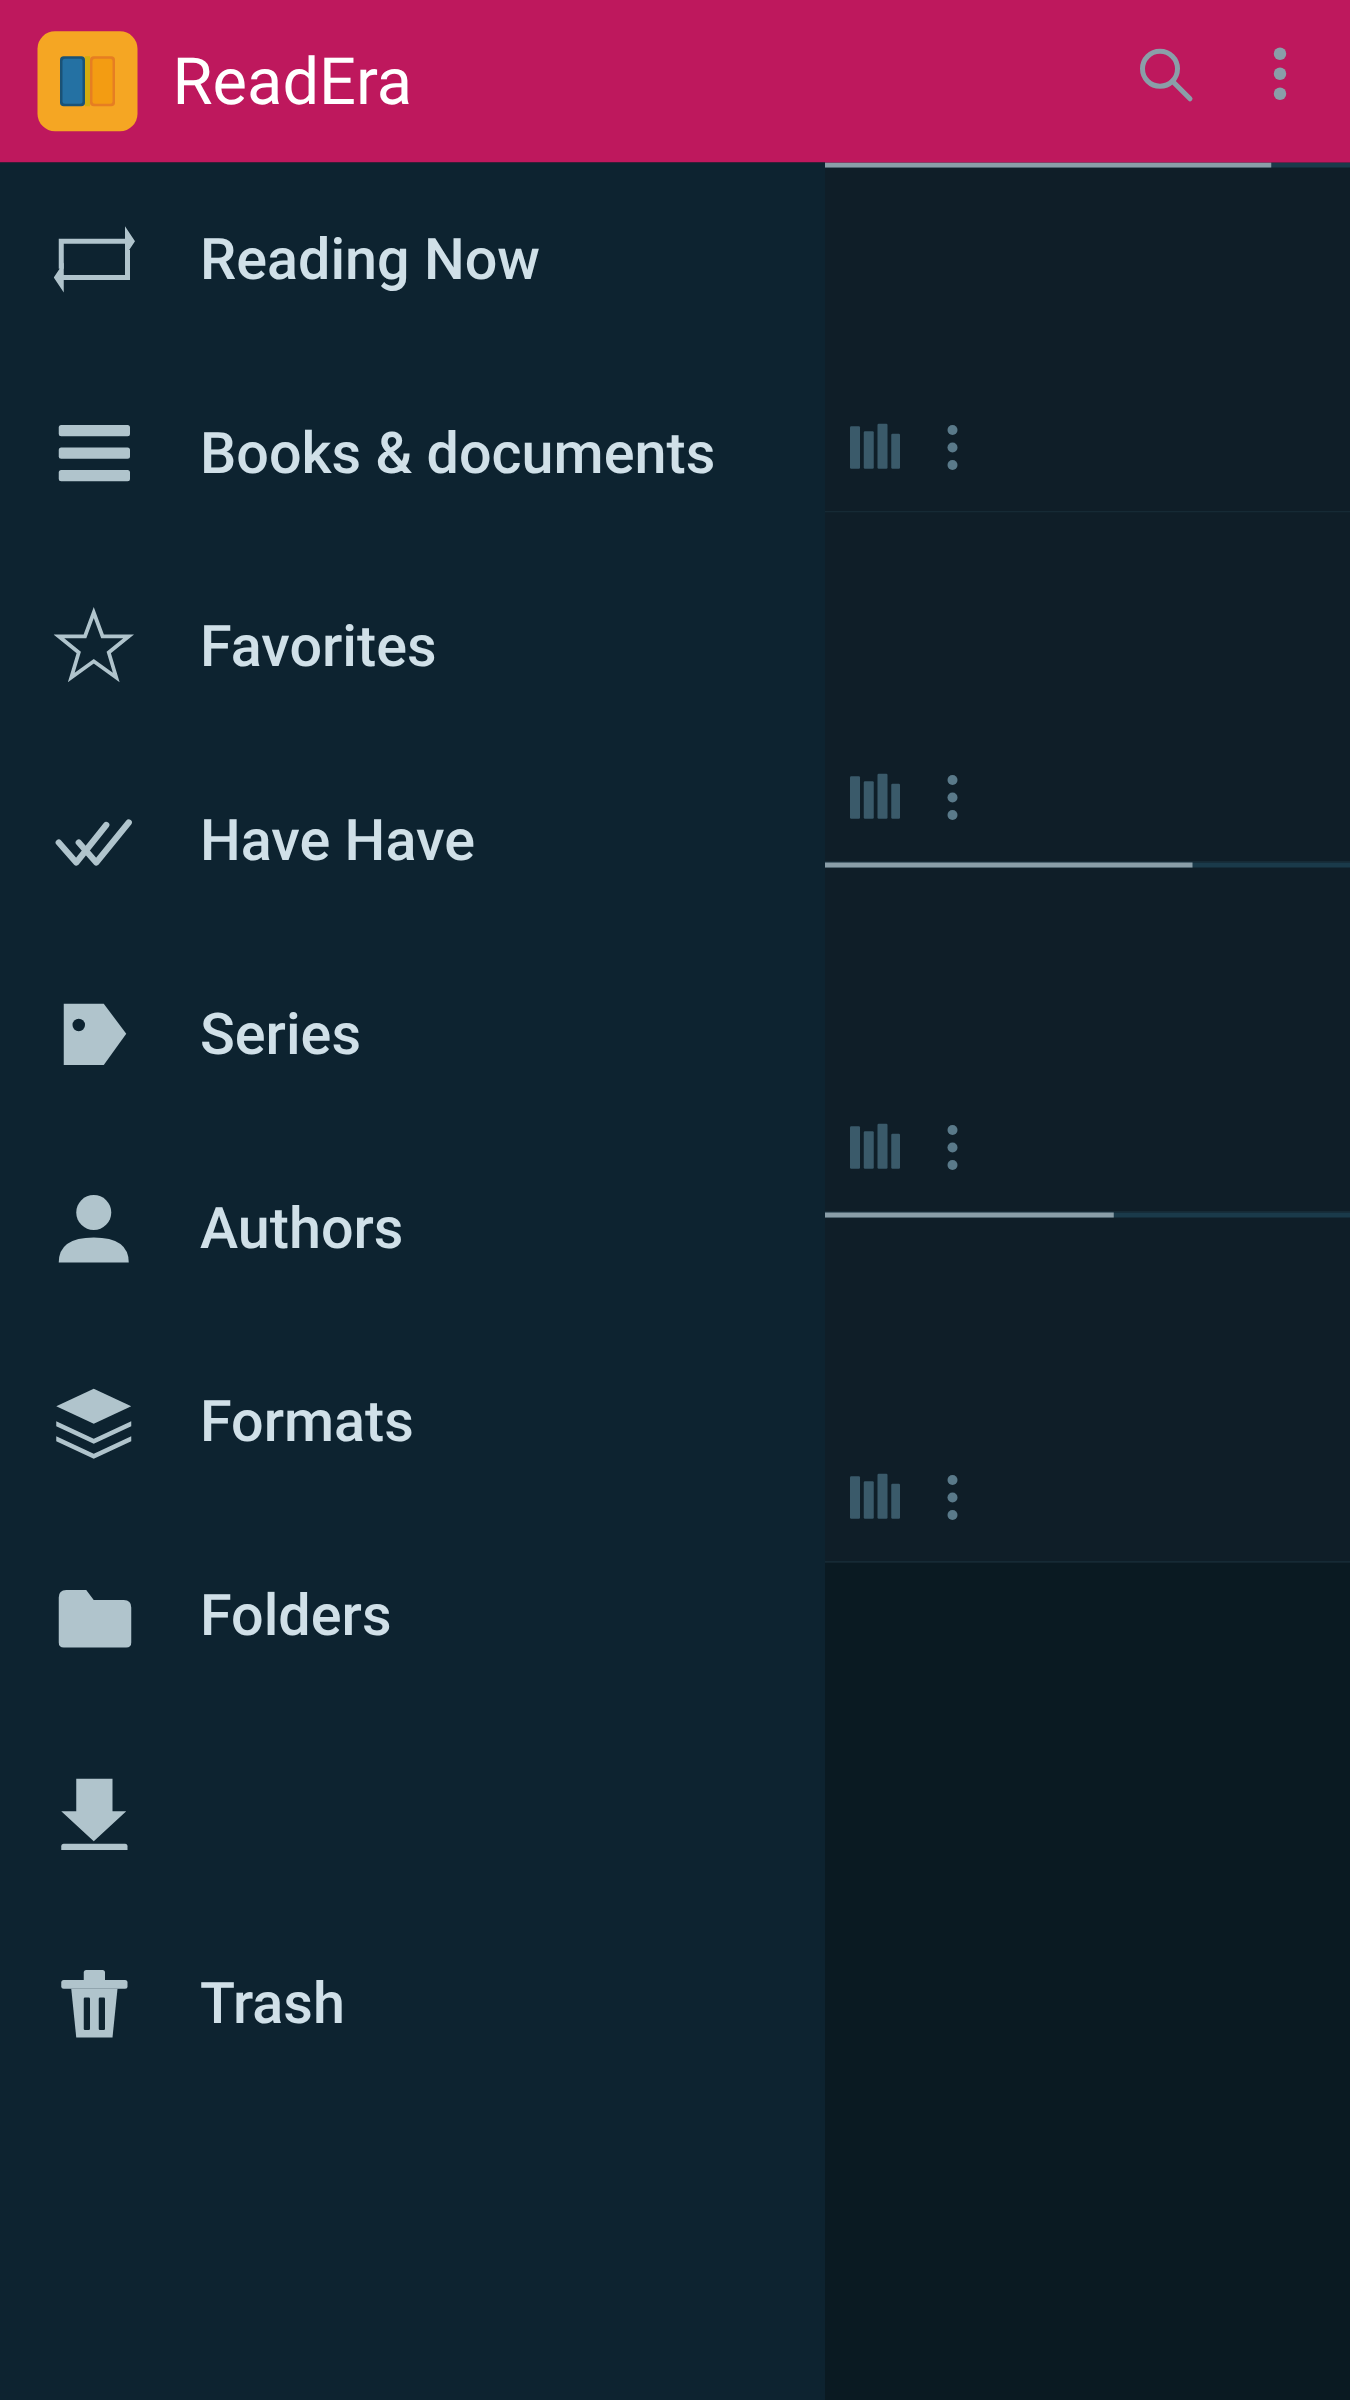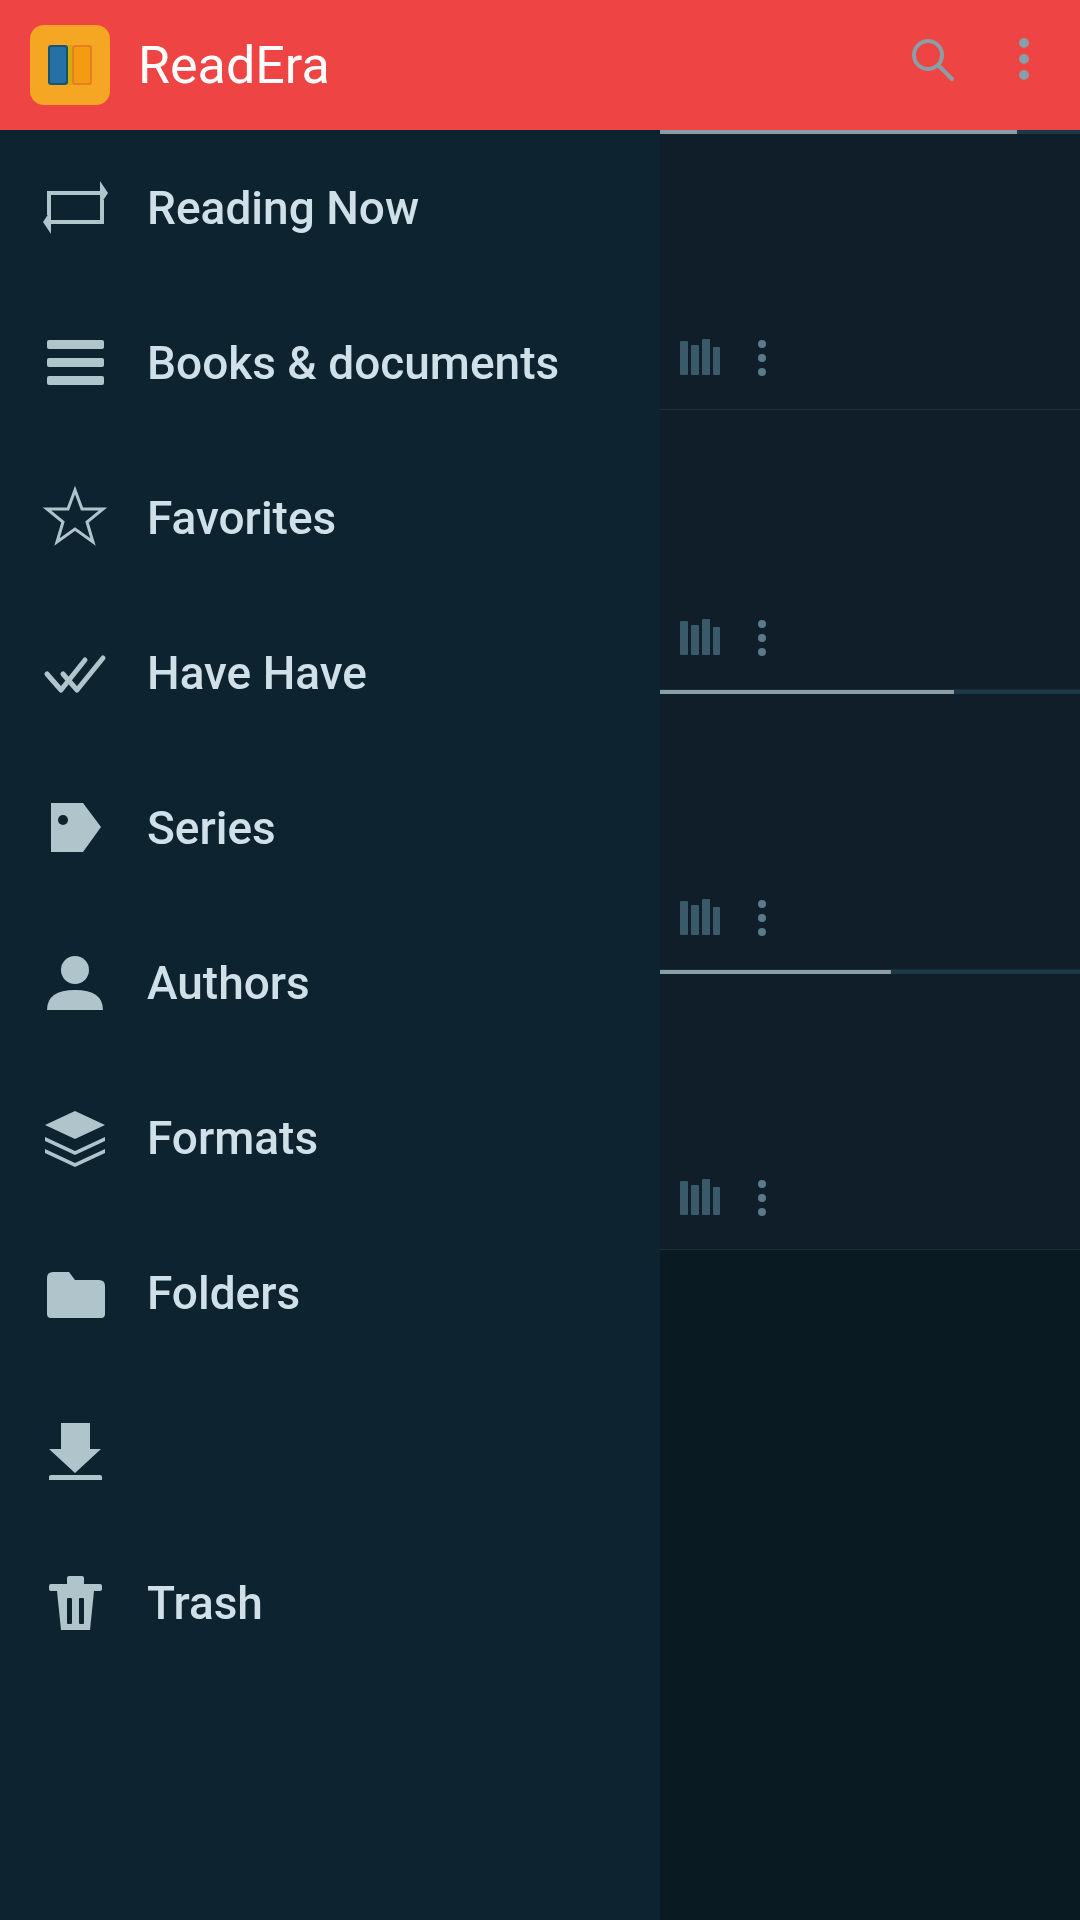--- a/index.html
+++ b/index.html
@@ -11,21 +11,21 @@
       background: #0d1f27;
       font-family: 'Roboto', Arial, sans-serif;
       overflow: hidden;
       position: relative;
     }
 
     
     .header {
       width: 100%;
       height: 130px;
-      background: #ef4444;
+      background: #be185d;
       display: flex;
       align-items: center;
       padding: 4px 30px;
       position: relative;
       z-index: 10;
     }
 
     .header-logo {
       width: 80px;
       height: 80px;
@@ -133,21 +133,21 @@
     }
 
     
     .menu-item {
       width: 100%;
       height: 155px;
       display: flex;
       align-items: center;
       padding: 0 40px;
       cursor: pointer;
-      gap: 37px;
+      gap: 50px;
     }
 
     .menu-icon {
       width: 70px;
       height: 70px;
       display: flex;
       align-items: center;
       justify-content: center;
       flex-shrink: 0;
     }

